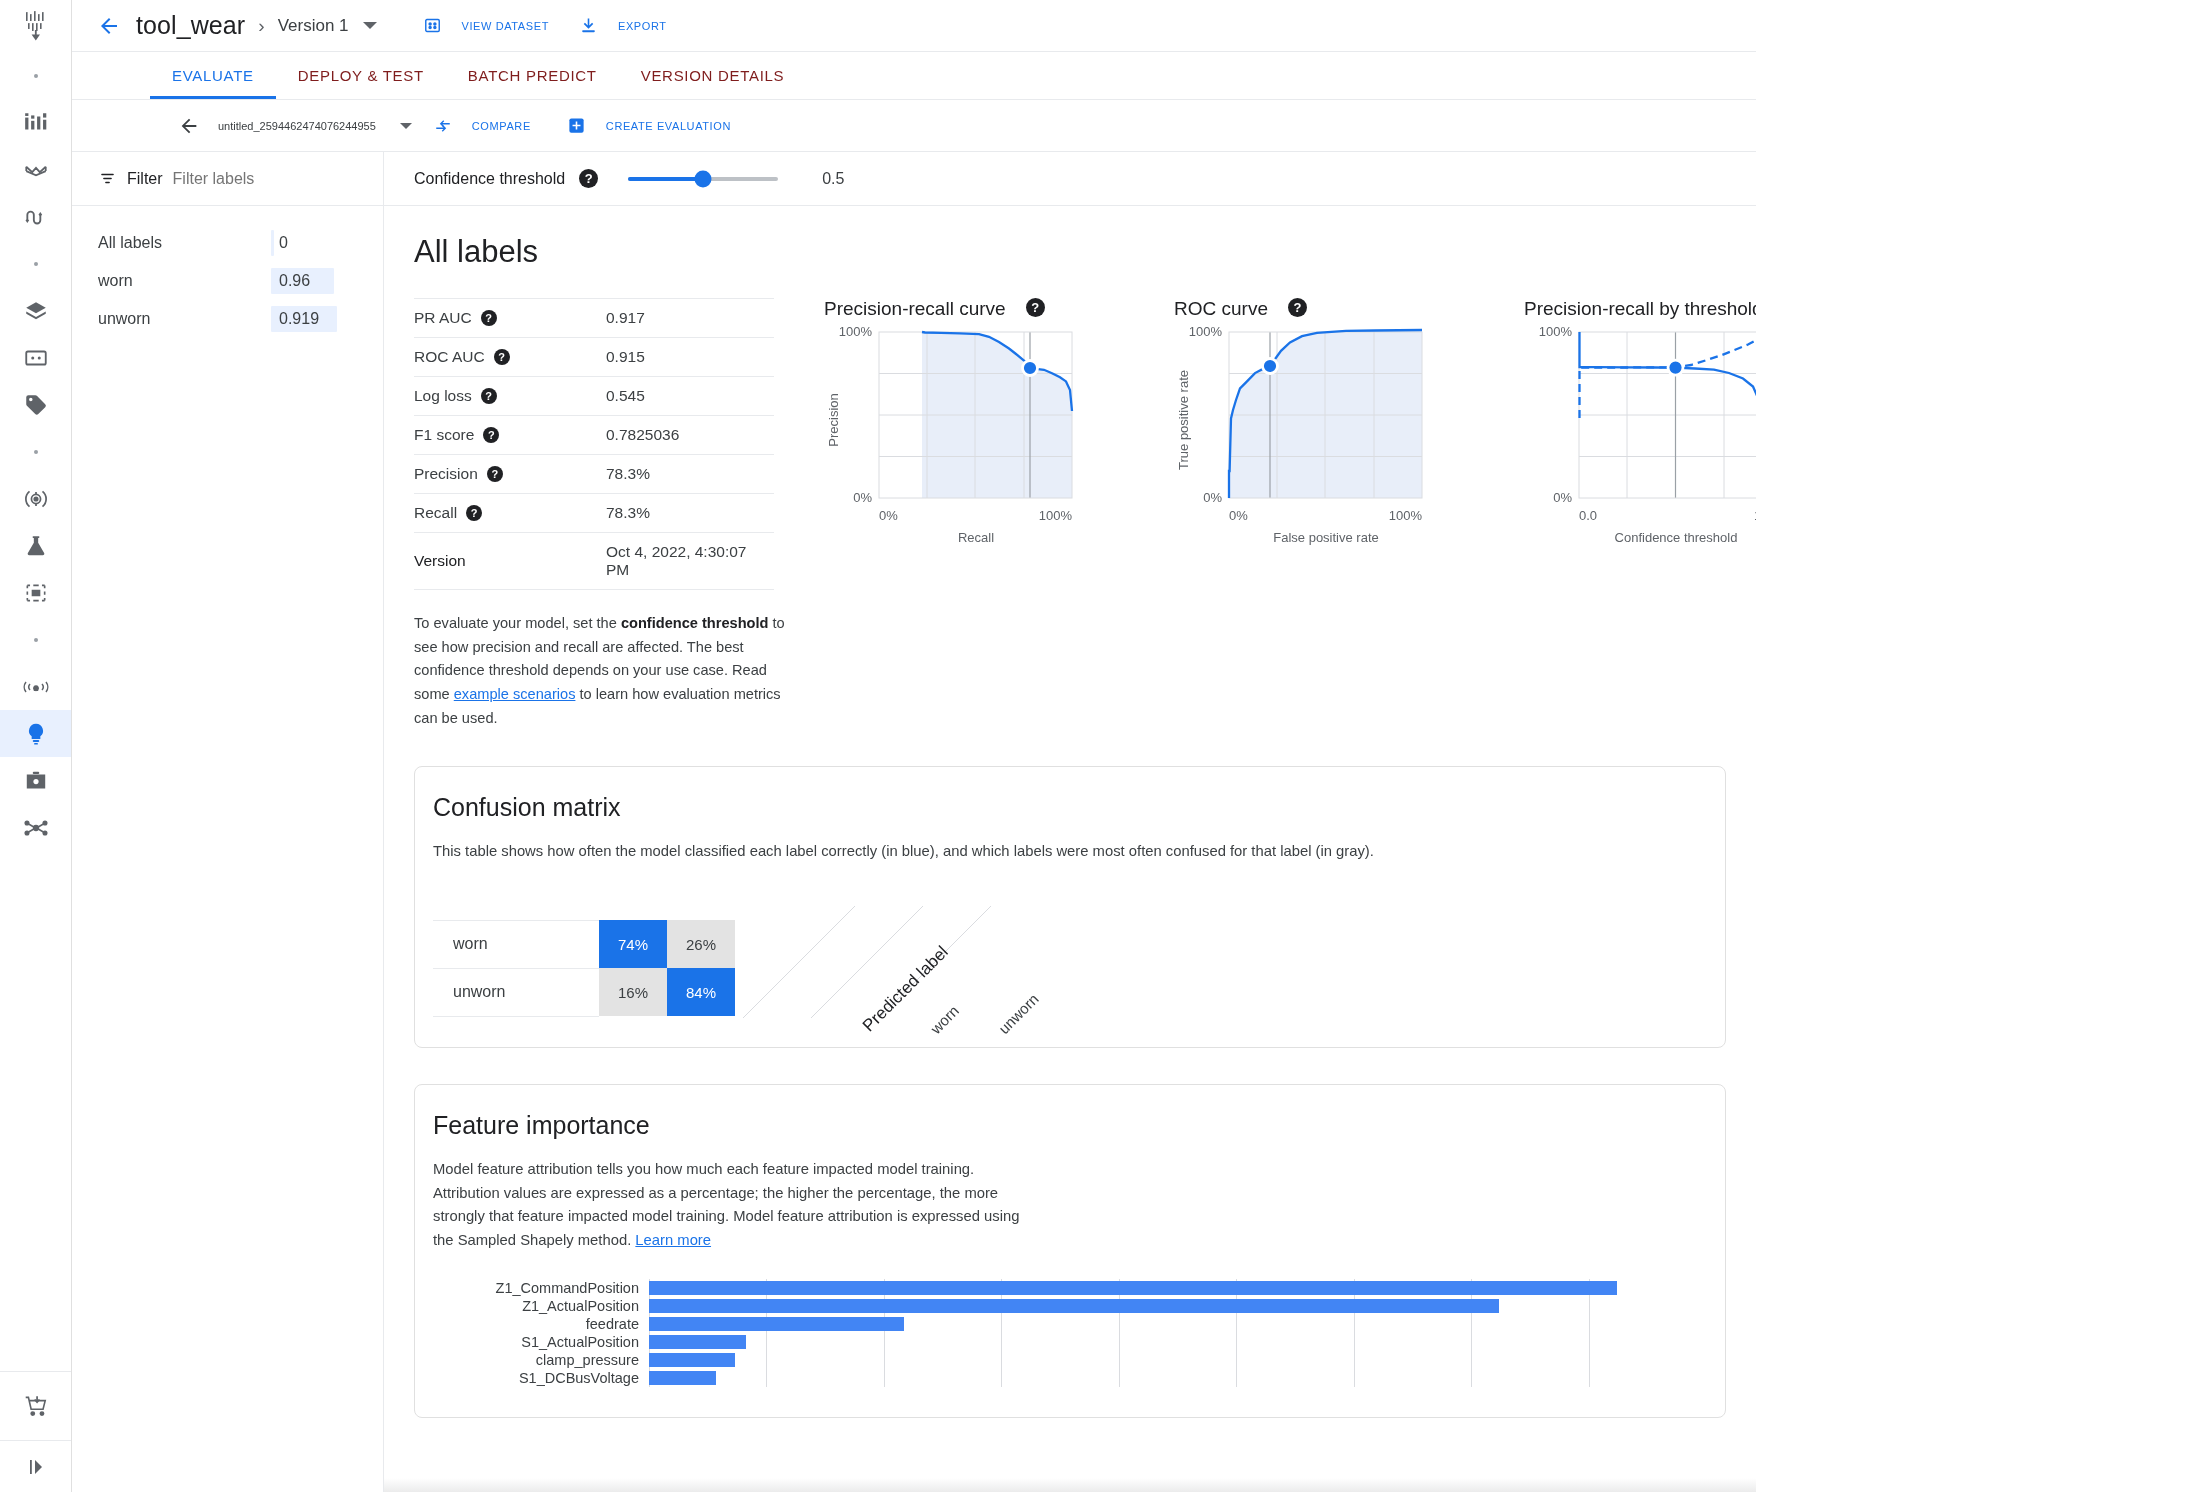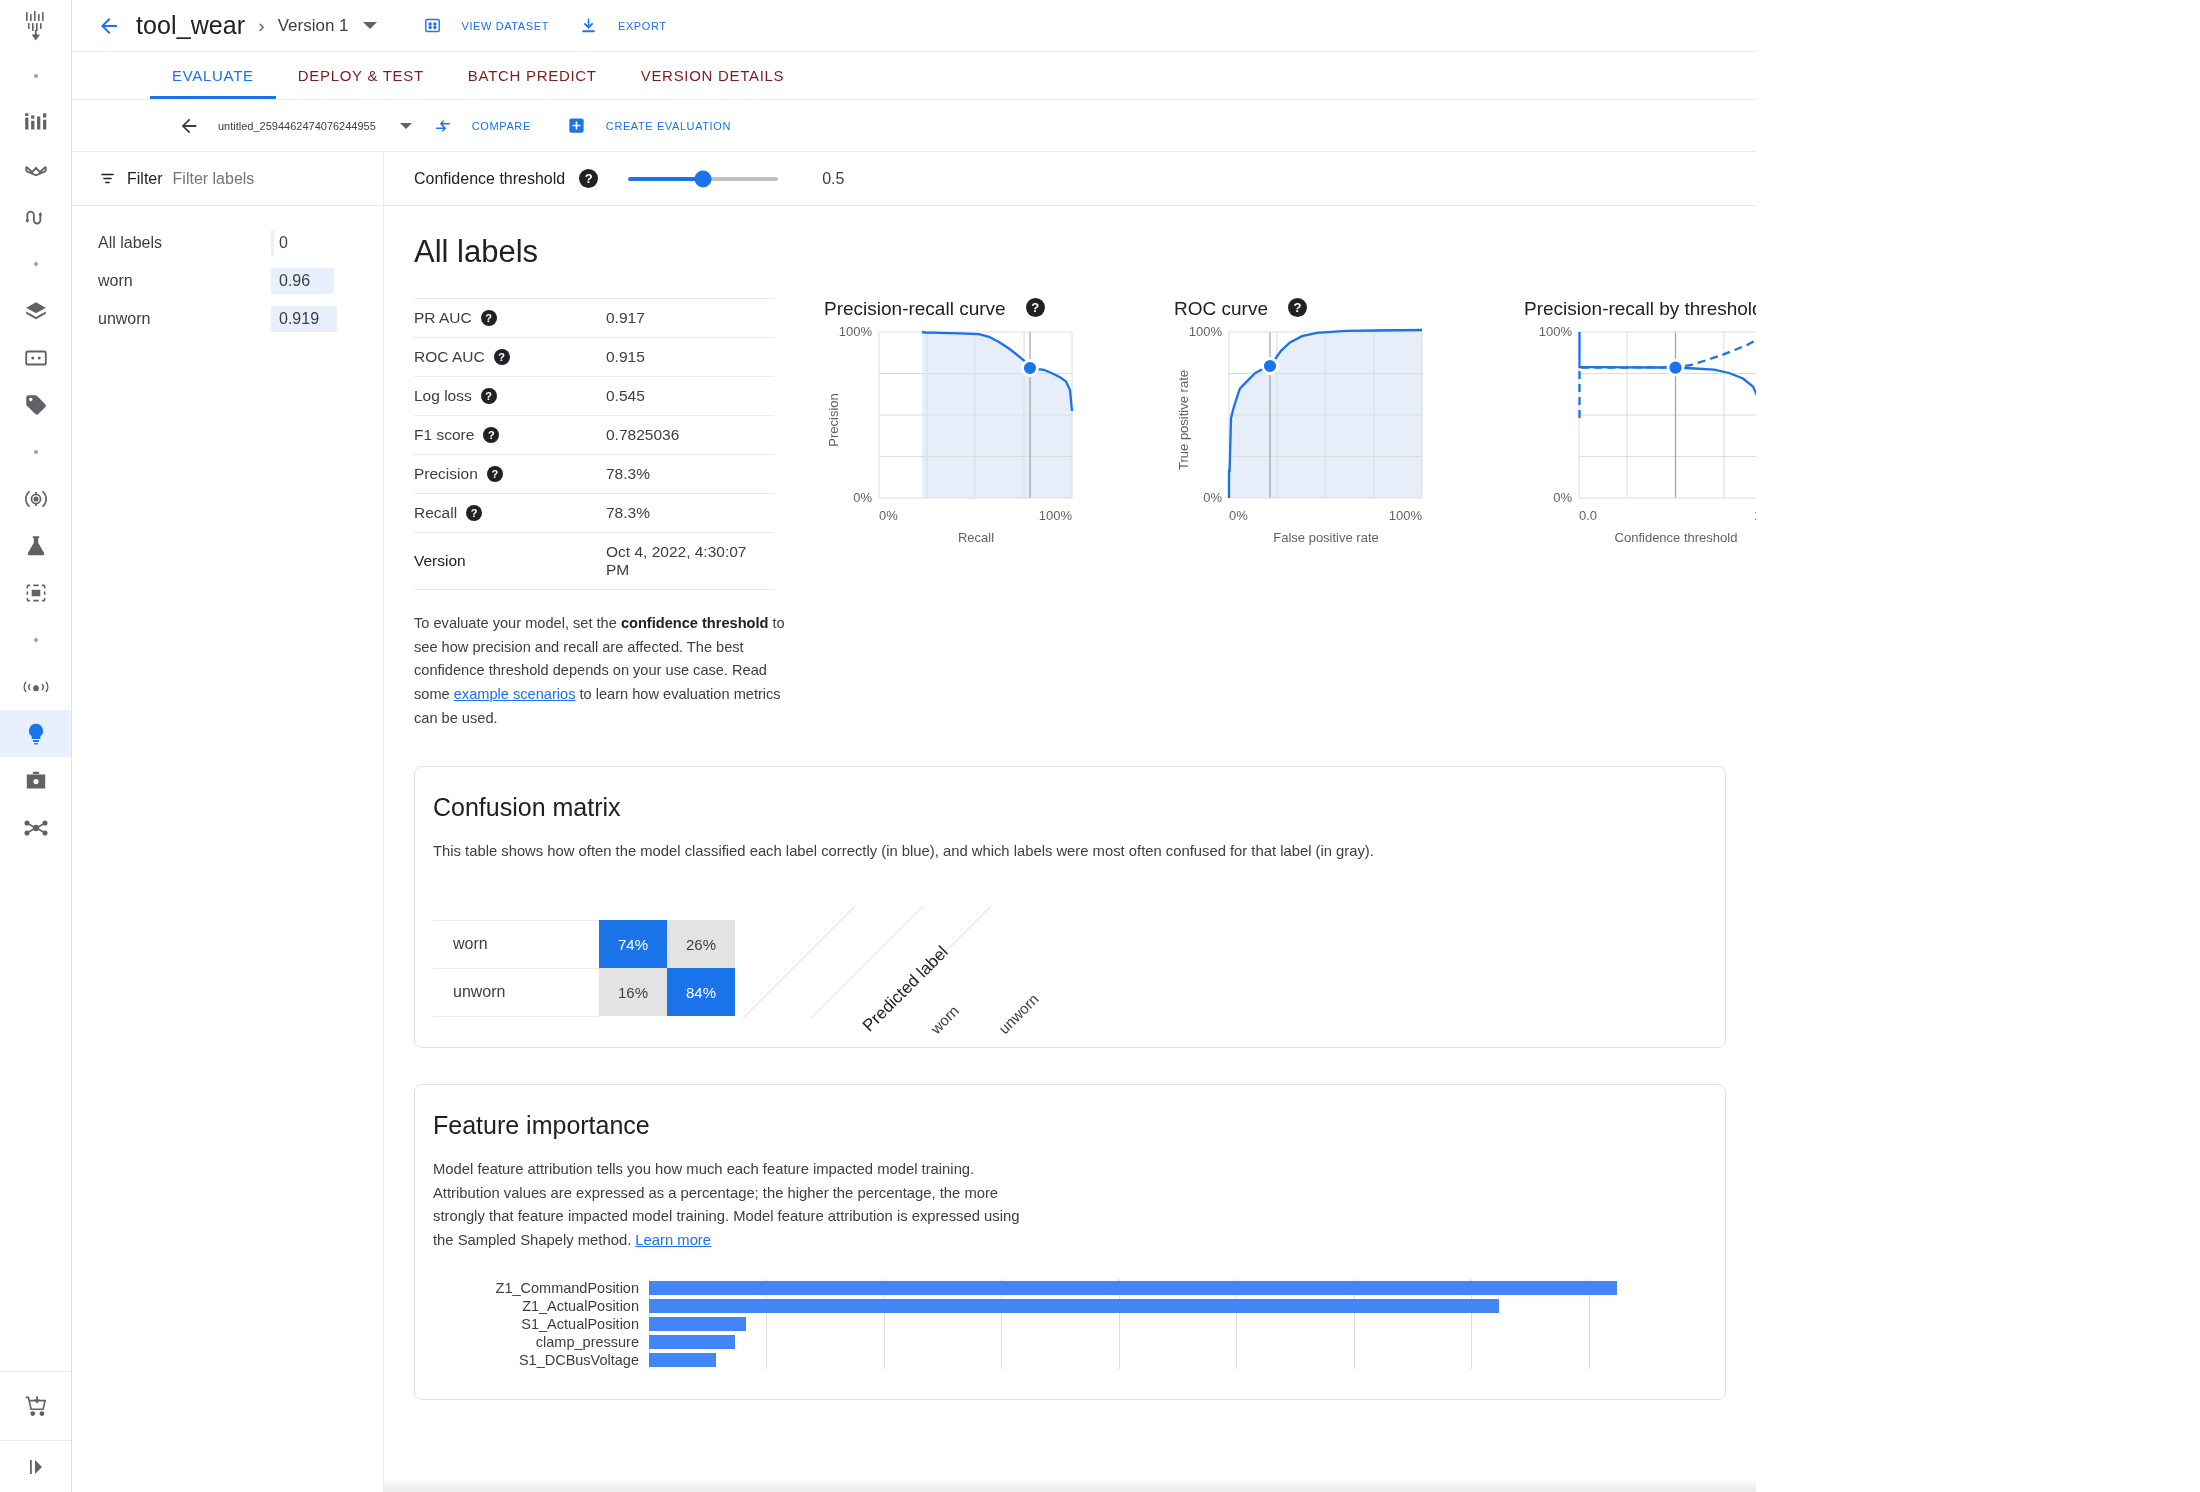--- a/index.html
+++ b/index.html
@@ -815,20 +815,26 @@
                       <span class="fi-bar" style="width:91.5%"></span>
                     </span>
                 </div>
                 <div class="fi-row">
                   <span class="fi-name">Z1_ActualPosition</span>
                   <span class="fi-track">
                       <span class="fi-bar" style="width:80.3%"></span>
                     </span>
                 </div>
                 <div class="fi-row">
+                  <span class="fi-name">feedrate</span>
+                  <span class="fi-track">
+                      <span class="fi-bar" style="width:24.1%"></span>
+                    </span>
+                </div>
+                <div class="fi-row">
                   <span class="fi-name">S1_ActualPosition</span>
                   <span class="fi-track">
                       <span class="fi-bar" style="width:9.2%"></span>
                     </span>
                 </div>
                 <div class="fi-row">
                   <span class="fi-name">clamp_pressure</span>
                   <span class="fi-track">
                       <span class="fi-bar" style="width:8.1%"></span>
                     </span>

